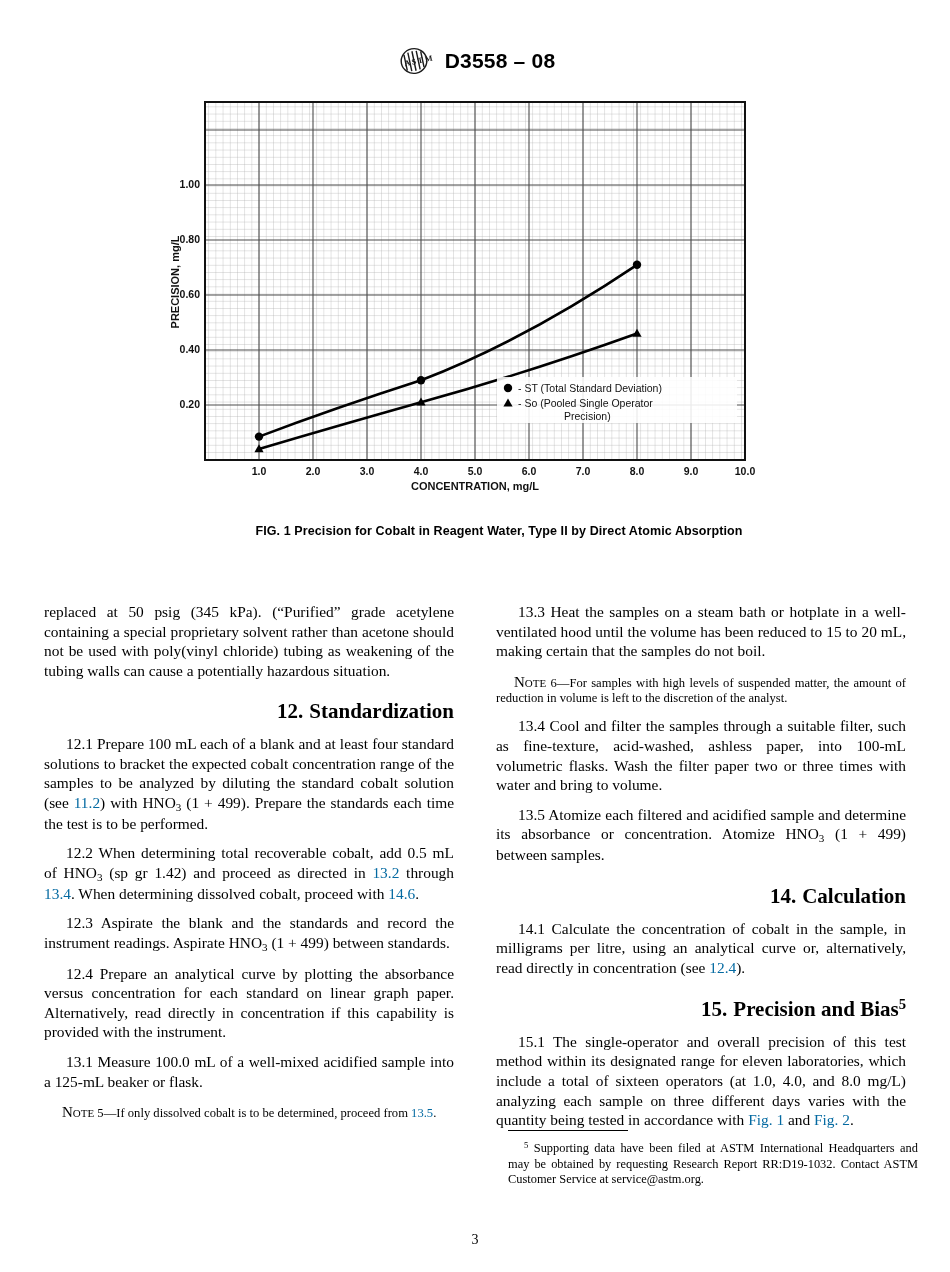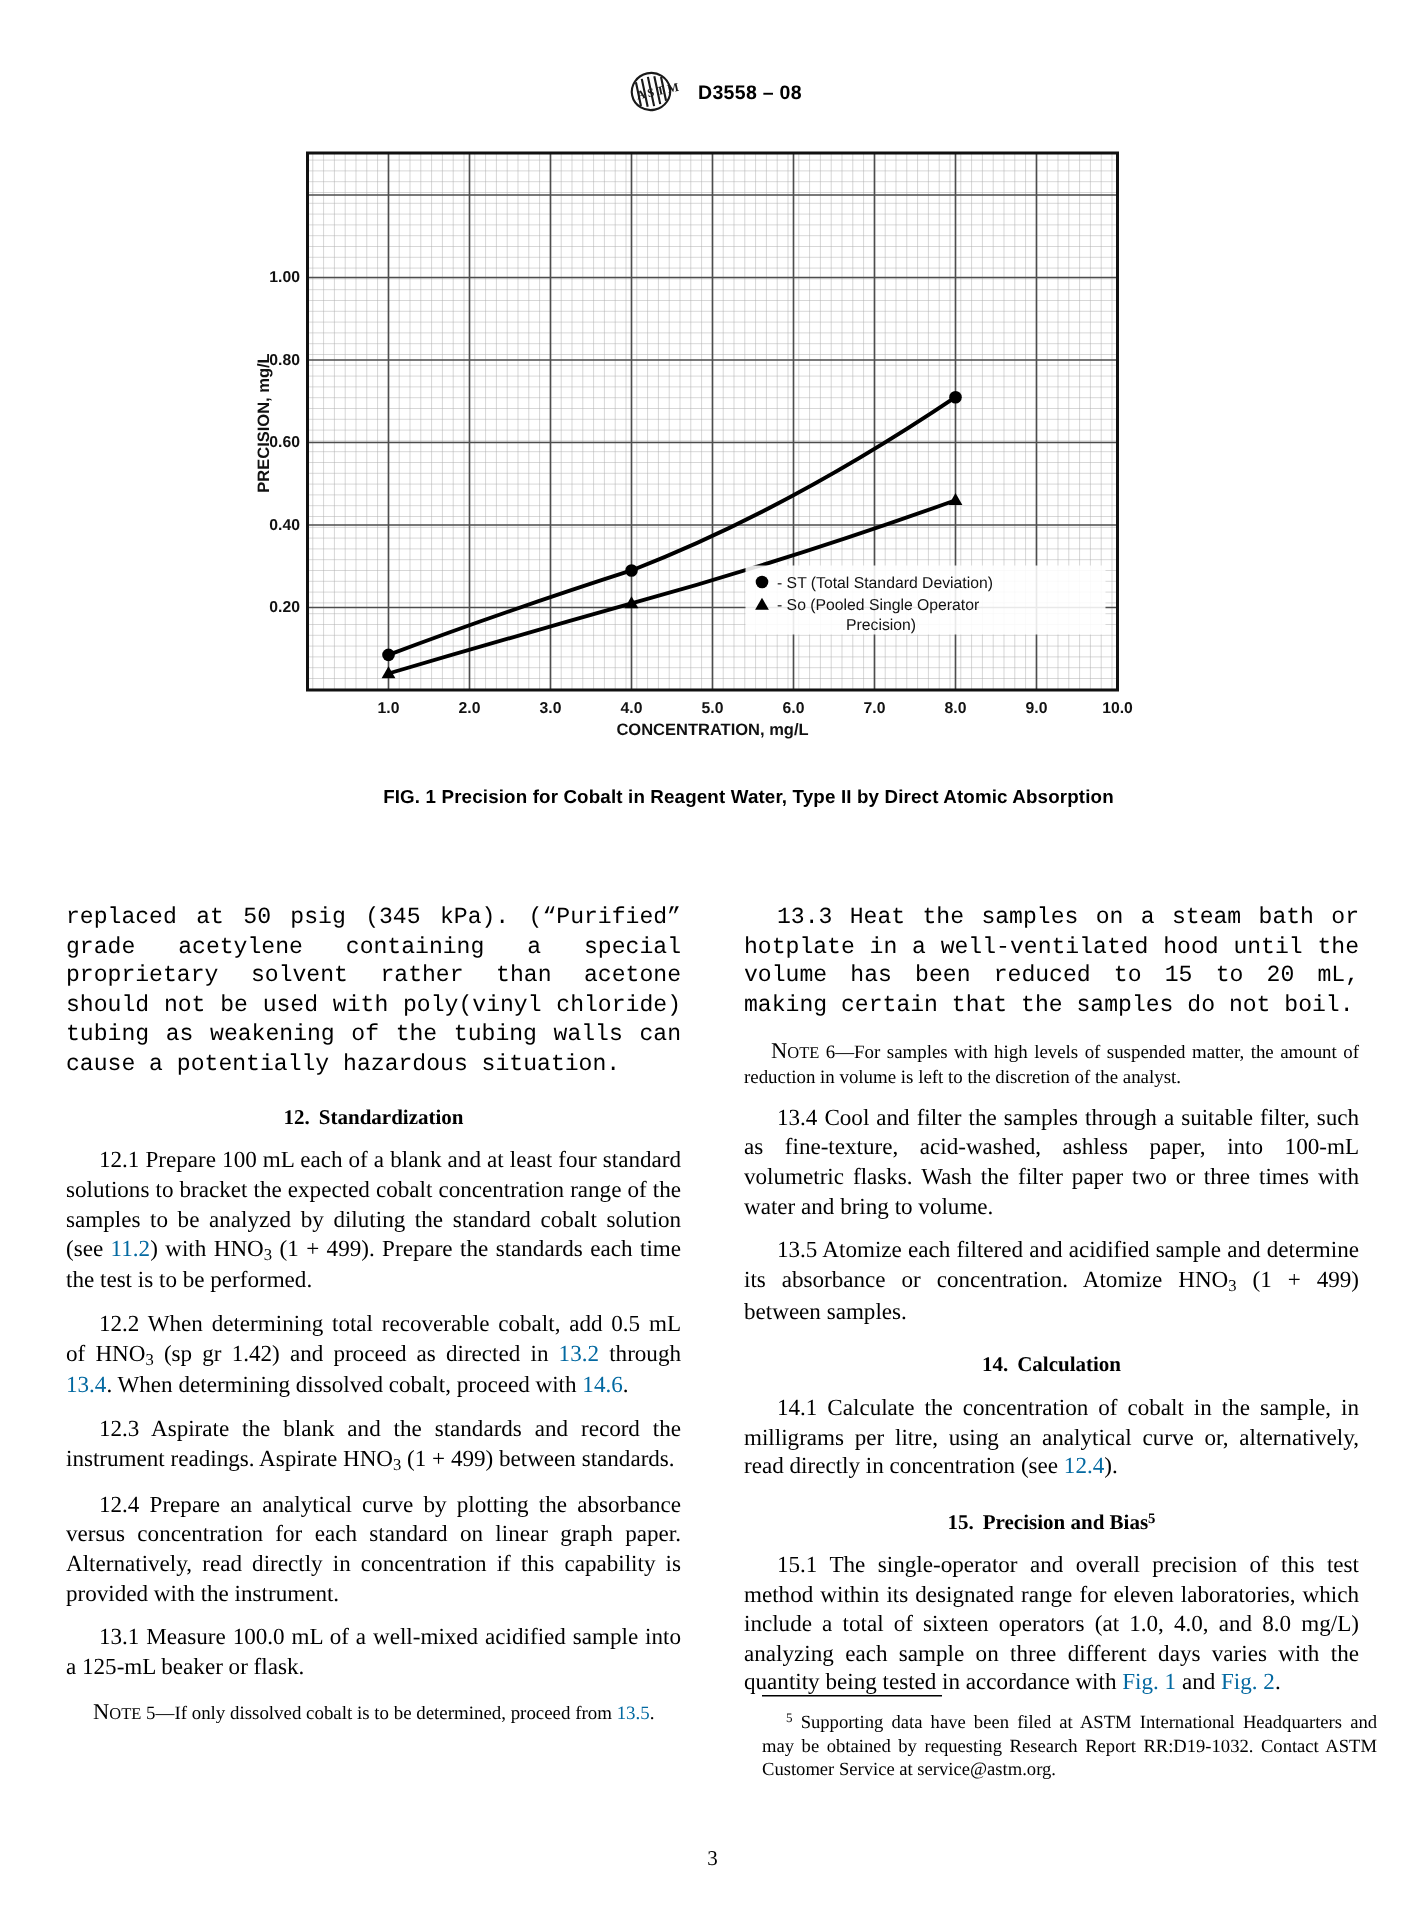--- a/index.html
+++ b/index.html
@@ -30,21 +30,21 @@
     gap: 12px;
   }
   .astm-logo {
     width: 38px;
     height: 30px;
     display: inline-block;
   }
   .doc-designation {
     font-family: "Liberation Sans", sans-serif;
     font-weight: bold;
-    font-size: 13px;
+    font-size: 21px;
     letter-spacing: 0.2px;
   }
 
   
   .figure-block {
     position: absolute;
     top: 92px;
     left: 0;
     width: 950px;
   }
@@ -87,27 +87,26 @@
     text-justify: inter-word;
     hyphens: manual;
   }
   p.para {
     text-indent: 22px;
     margin-top: 10px;
   }
   p.para-first {
     text-indent: 0;
     margin-top: 0;
-    font-family: Liberation Mono, monospace;
   }
   h2.section {
-    font-size: 14px;
+    font-size: 21px;
     font-weight: bold;
     margin: 19px 0 6px 0;
-    text-align: center;
+    text-align: right;
   }
   h2.section .num { margin-right: 6px; }
   p.note {
     font-size: 12.6px;
     line-height: 1.22;
     text-indent: 18px;
     margin-top: 12px;
     text-align: justify;
   }
   .note-label {

